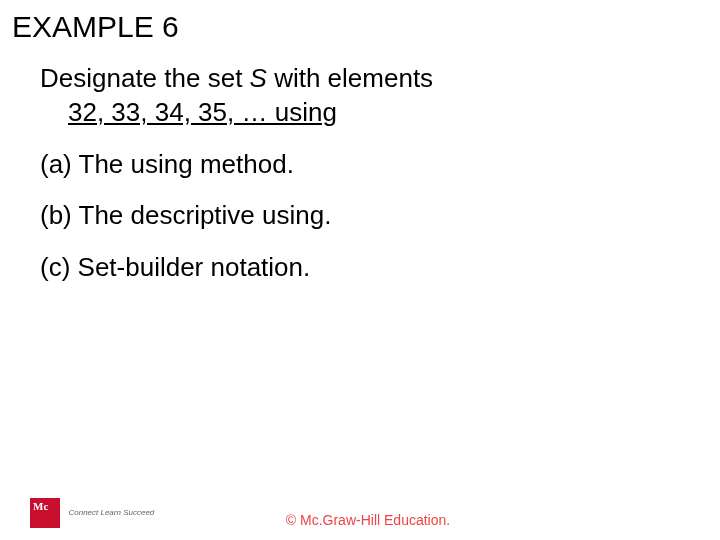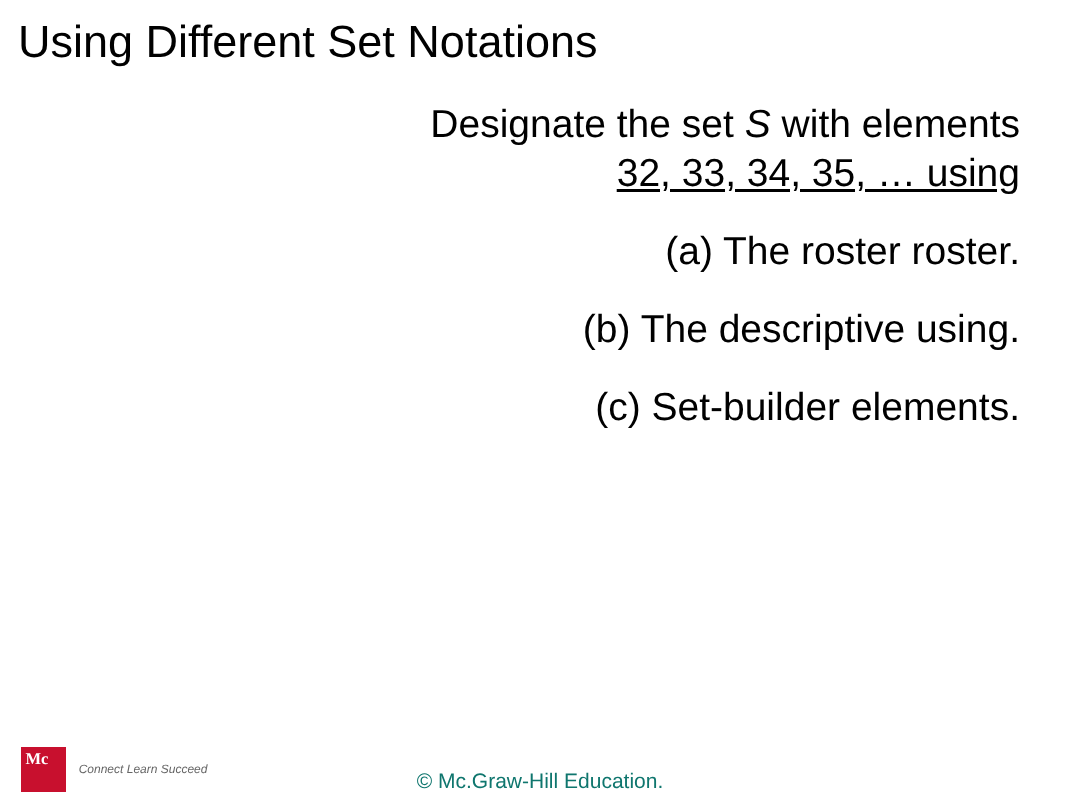--- a/index.html
+++ b/index.html
@@ -26,39 +26,38 @@
   }
   .title {
     font-size: 30px;
     font-weight: 400;
     line-height: 1.25;
   }
   .body {
     padding: 18px 40px 0 40px;
     font-size: 26px;
     line-height: 1.3;
-    text-align: right;
   }
   .prompt {
     margin-bottom: 18px;
   }
   .prompt-line2 {
     padding-left: 28px;
     text-decoration: underline;
   }
   .italic {
     font-style: italic;
   }
   .option {
     margin-bottom: 18px;
   }
   .footer {
     position: absolute;
     bottom: 8px;
-    left: 0;
+    left: 16px;
     right: 0;
     height: 42px;
   }
   .logo {
     position: absolute;
     left: 14px;
     bottom: 4px;
   }
   .logo-box {
     width: 30px;
@@ -87,42 +86,42 @@
     line-height: 1;
     padding-left: 4px;
   }
   .copyright {
     position: absolute;
     left: 0;
     right: 0;
     bottom: 4px;
     text-align: center;
     font-size: 14px;
-    color: #0f766e;
+    color: #ef4444;
   }
 </style>
 </head>
 <body>
 
 <div class="header">
+  <div class="example-label">EXAMPLE 6</div>
   <div class="title">
-    <div>Using Different Set Notations</div>
   </div>
 </div>
 
 <div class="body">
   <div class="prompt">
     <div>
       <span>Designate the set </span><span class="italic">S</span><span> with elements</span>
     </div>
     <div class="prompt-line2">32, 33, 34, 35, … using</div>
   </div>
-  <div class="option">(a) The roster roster.</div>
+  <div class="option">(a) The using method.</div>
   <div class="option">(b) The descriptive using.</div>
-  <div class="option">(c) Set-builder elements.</div>
+  <div class="option">(c) Set-builder notation.</div>
 </div>
 
 <div class="footer">
   <div class="logo">
     <span class="logo-box"></span>
     <span class="logo-text">Connect Learn Succeed</span>
   </div>
   <div class="copyright">© Mc.Graw-Hill Education.</div>
 </div>
 

